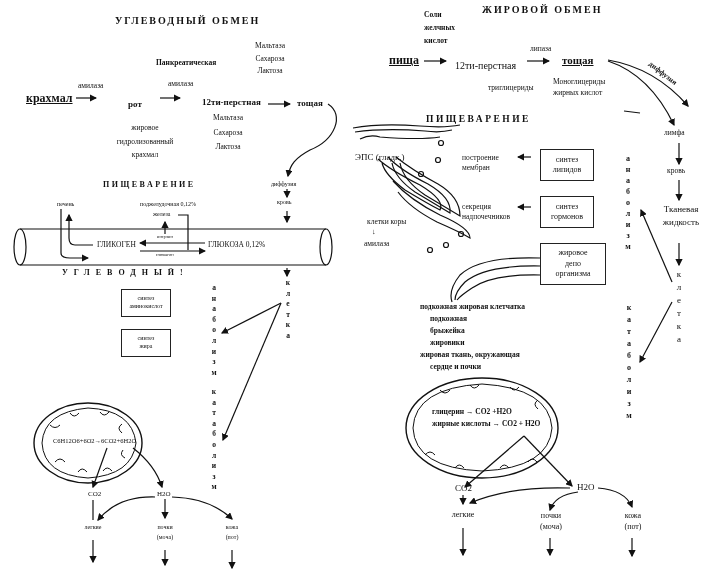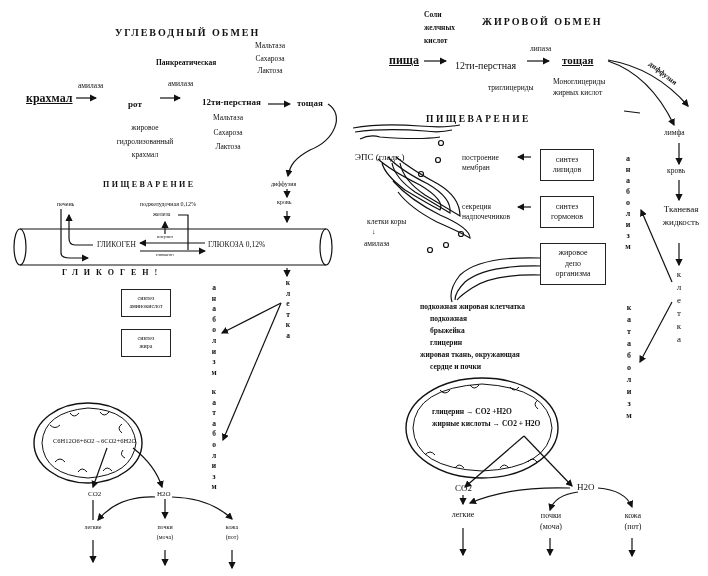--- a/index.html
+++ b/index.html
@@ -1,20 +1,20 @@
 <!DOCTYPE html>
 <html><head>
 <meta charset="utf-8">
 <style>
   html, body { margin: 0; padding: 0; background: #ffffff; }
   body { width: 708px; height: 576px; position: relative; overflow: hidden;
          font-family: "Liberation Serif", "DejaVu Serif", serif; color: #111; }
   .t { position: absolute; white-space: nowrap; line-height: 1.15; }
   .b { font-weight: bold; }
-  .title { font-size: 10px; letter-spacing: 2px; font-weight: bold; margin-top: 12px; }
+  .title { font-size: 10px; letter-spacing: 2px; font-weight: bold; }
   .head { font-size: 9.5px; letter-spacing: 2.5px; font-weight: bold; }
   .big { font-size: 12px; font-weight: bold; text-decoration: underline; }
   .sm { font-size: 7.5px; }
   .xs { font-size: 5px; }
   .md { font-size: 9px; }
   .box { position: absolute; border: 1.3px solid #222; background: #fff;
          display: flex; align-items: center; justify-content: center;
          text-align: center; font-size: 8px; line-height: 1.3; }
   .vert { position: absolute; font-size: 7.5px; font-weight: bold; line-height: 10.6px;
           width: 10px; text-align: center; white-space: pre-line; word-break: break-all; }
@@ -158,21 +158,21 @@
 <div class="t xs" style="left:140px;top:201px;font-size:6px">
   <span>поджелудочная</span>
   <span>0,12%</span>
 </div>
 <div class="t xs" style="left:153px;top:211px;font-size:6px">железа</div>
 <div class="t xs" style="left:157px;top:234px;font-size:4.5px">инсулин</div>
 <div class="t xs" style="left:156px;top:252px;font-size:4.5px">глюкагон</div>
 <div class="t" style="left:97px;top:241px;font-size:7.5px">ГЛИКОГЕН</div>
 <div class="t" style="left:208px;top:241px;font-size:7.5px">ГЛЮКОЗА 0,12%</div>
 
-<div class="t head" style="left:62px;top:268px;font-size:8px;letter-spacing:6px">ГЛИКОГЕН!</div>
+<div class="t head" style="left:62px;top:268px;font-size:8px;letter-spacing:6px">УГЛЕВОДНЫЙ!</div>
 
 <div class="vert" style="left:209px;top:283px">а
 н
 а
 б
 о
 л
 и
 з
 м</div>
@@ -299,21 +299,21 @@
 о
 л
 и
 з
 м</div>
 
 <div class="t sm b" style="left:420px;top:301px;line-height:12px">
   <div>подкожная жировая клетчатка</div>
   <div style="padding-left:10px">подкожная</div>
   <div style="padding-left:10px">брыжейка</div>
-  <div style="padding-left:10px">глицерин</div>
+  <div style="padding-left:10px">жировики</div>
   <div>жировая ткань, окружающая</div>
   <div style="padding-left:10px">сердце и почки</div>
 </div>
 
 <div class="t sm b" style="left:432px;top:408px">глицерин → CO2 +H2O</div>
 <div class="t sm b" style="left:432px;top:420px">жирные кислоты → CO2 + H2O</div>
 <div class="t md" style="left:455px;top:483px">CO2</div>
 <div class="t md" style="left:577px;top:482px">H2O</div>
 <div class="t center" style="left:440px;top:510px;width:46px;font-size:8px">
   <div>легкие</div>

